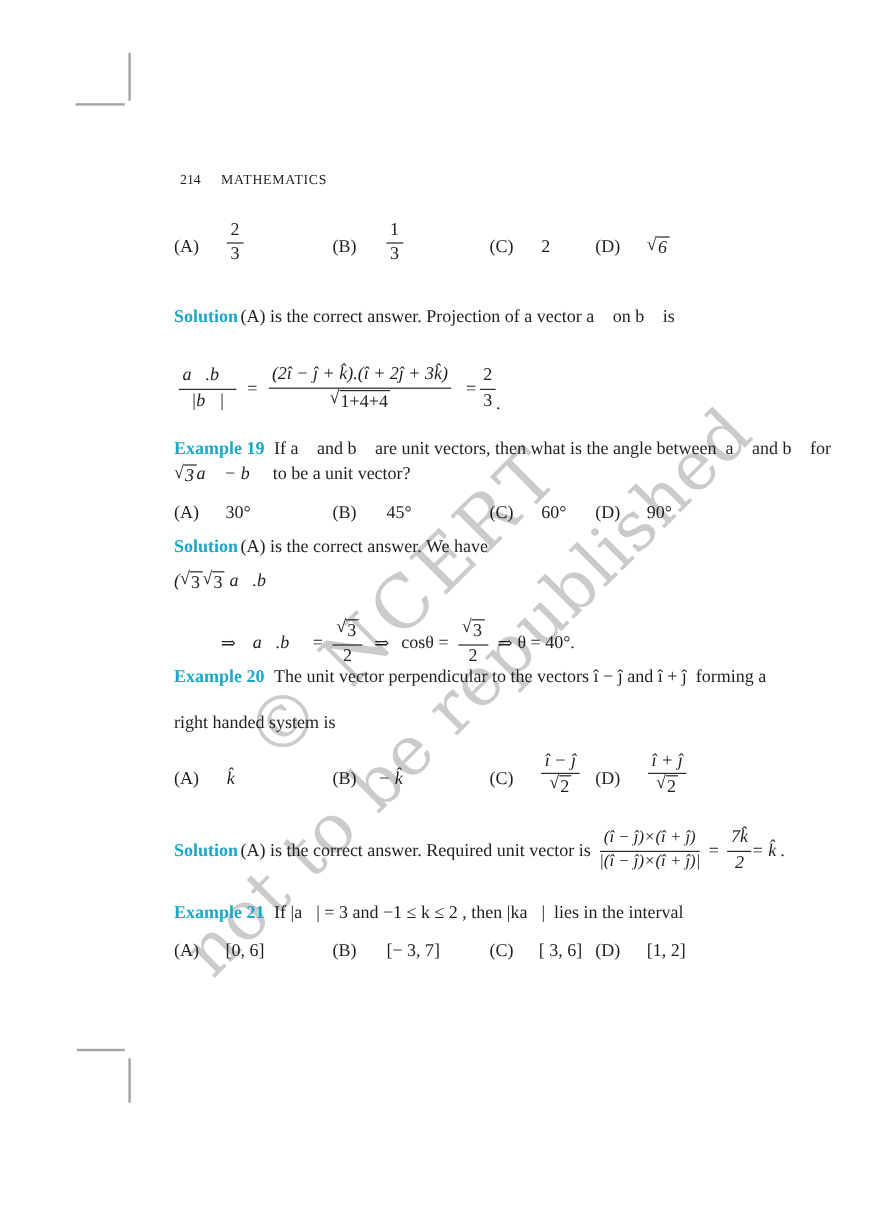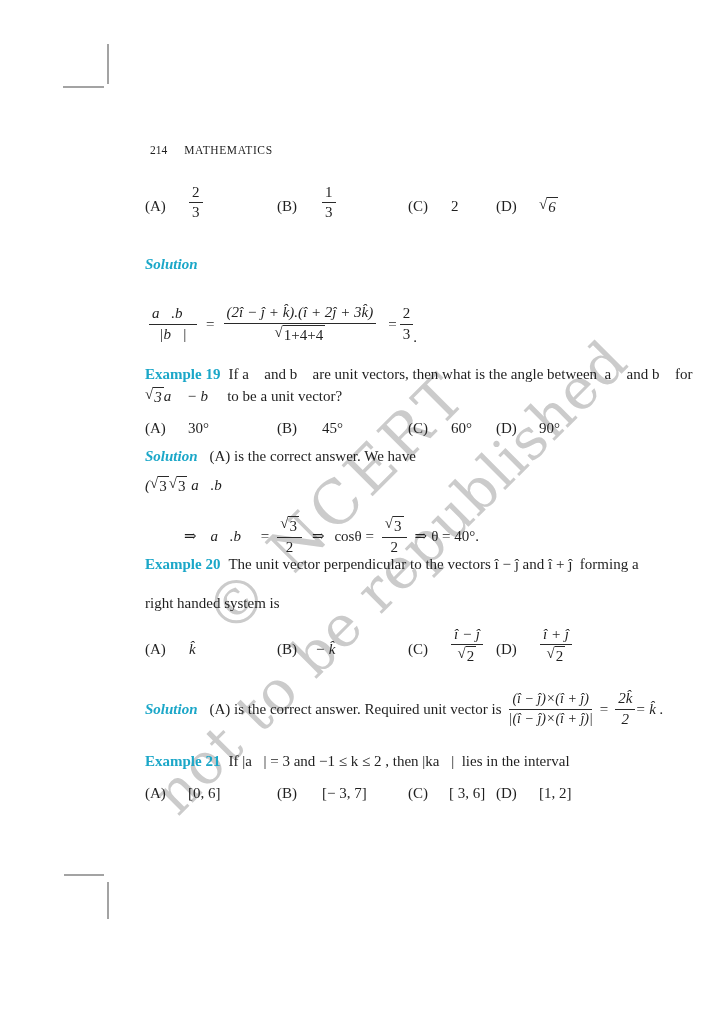--- a/index.html
+++ b/index.html
@@ -3,25 +3,25 @@
 <meta charset="utf-8">
 <style>
   html,body { margin:0; padding:0; background:#ffffff; }
   .page {
     position:relative; width:724px; height:1024px; background:#ffffff;
     font-family:"Liberation Serif","DejaVu Serif",serif; color:#1f1f1f;
     overflow:hidden;
   }
   .line {
     position:absolute; white-space:pre; font-size:15px;
-    display:flex; align-items:center;
+    display:flex; align-items:flex-start;
   }
   .center { align-items:center; }
   .accent { color:#1ba7c8; font-weight:bold; }
-  .lbl { margin-right:12px;font-style:italic; }
+  .lbl { margin-right:2px; }
   .m { font-style:italic; }
   .opt-label, .opt-val { position:absolute; font-size:15px; white-space:pre; }
   .frac {
     display:inline-flex; flex-direction:column; align-items:center;
     line-height:1.15; font-size:15px; text-align:center;
   }
   .frac .num { border-bottom:1px solid #2a2a2a; padding:0 3px 1px; }
   .frac .den { padding-top:1px; }
   .sqrt { display:inline-flex; align-items:flex-start; white-space:pre; }
   .sqrt::before { content:"√"; display:inline-block; transform:translateY(-1px); }
@@ -61,20 +61,21 @@
   </span>
   <span class="opt-label" style="left:408px;top:198px">(C)</span>
   <span class="opt-val" style="left:451px;top:198px">2</span>
   <span class="opt-label" style="left:496px;top:198px">(D)</span>
   <span class="sqrt m" style="position:absolute;left:539px;top:197px;font-size:15px">
     <span class="rad">6</span>
   </span>
 
   <div class="line" style="left:145px;top:256px">
     <span class="accent lbl">Solution</span>
+    <span>(A) is the correct answer. Projection of a vector a⃗ on b⃗ is</span>
   </div>
 
   <div class="line center" style="left:149px;top:302px;height:44px">
     <span class="frac m">
       <span class="num">a⃗.b⃗</span>
       <span class="den">|b⃗|</span>
     </span>
     <span style="margin:0 9px">=</span>
     <span class="frac">
       <span class="num m">(2î − ĵ + k̂).(î + 2ĵ + 3k̂)</span>
@@ -157,21 +158,21 @@
 
   <div class="line center" style="left:145px;top:678px;height:62px">
     <span class="accent lbl">Solution</span>
     <span style="margin-right:7px">(A) is the correct answer. Required unit vector is</span>
     <span class="frac m" style="font-size:14px">
       <span class="num">(î − ĵ)×(î + ĵ)</span>
       <span class="den">|(î − ĵ)×(î + ĵ)|</span>
     </span>
     <span style="margin:0 7px">=</span>
     <span class="frac m">
-      <span class="num">2k̂</span>
+      <span class="num">7k̂</span>
       <span class="den">2</span>
     </span>
     <span class="m">= k̂ .</span>
   </div>
 
   <div class="line" style="left:145px;top:753px">
     <span class="accent" style="margin-right:8px">Example 21</span>
     <span>If |a⃗| = 3 and −1 ≤ k ≤ 2 , then |ka⃗|  lies in the interval</span>
   </div>
 

